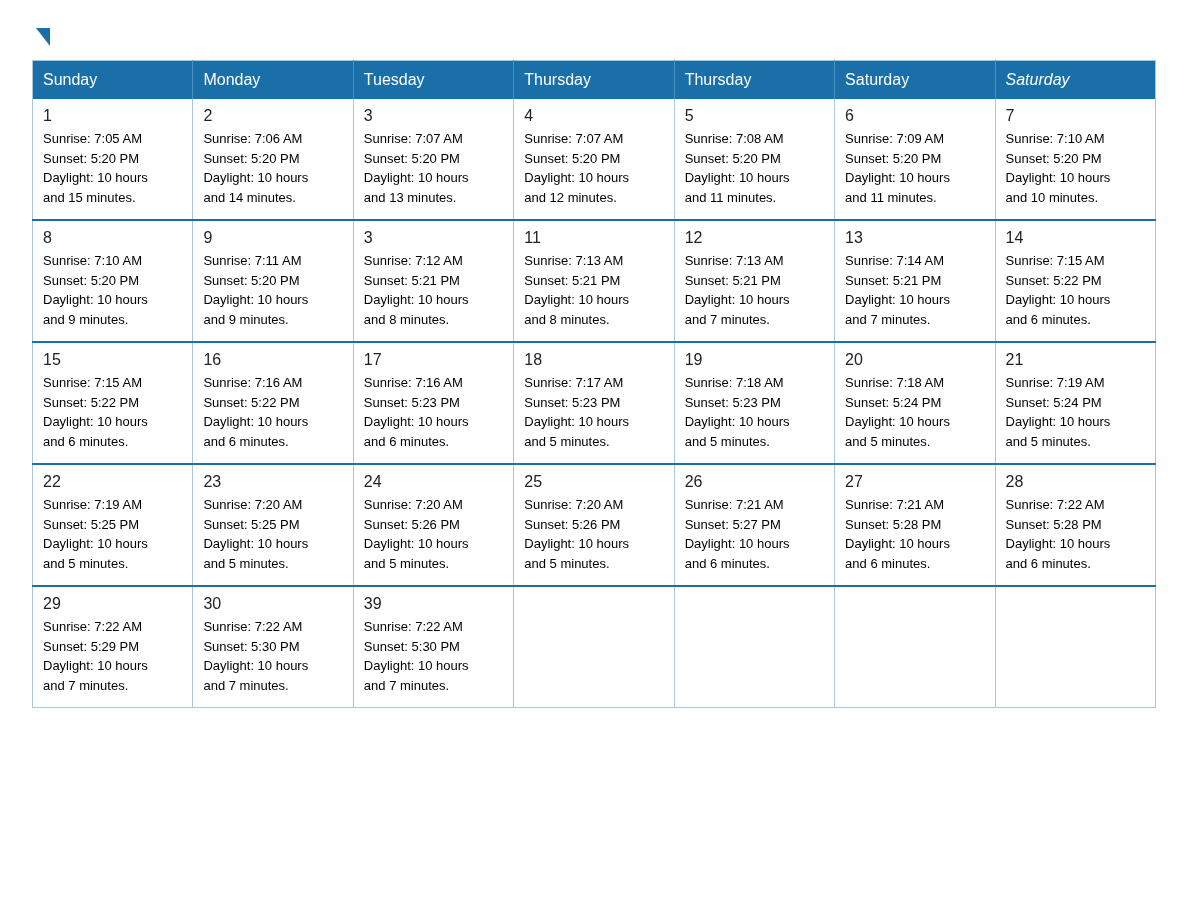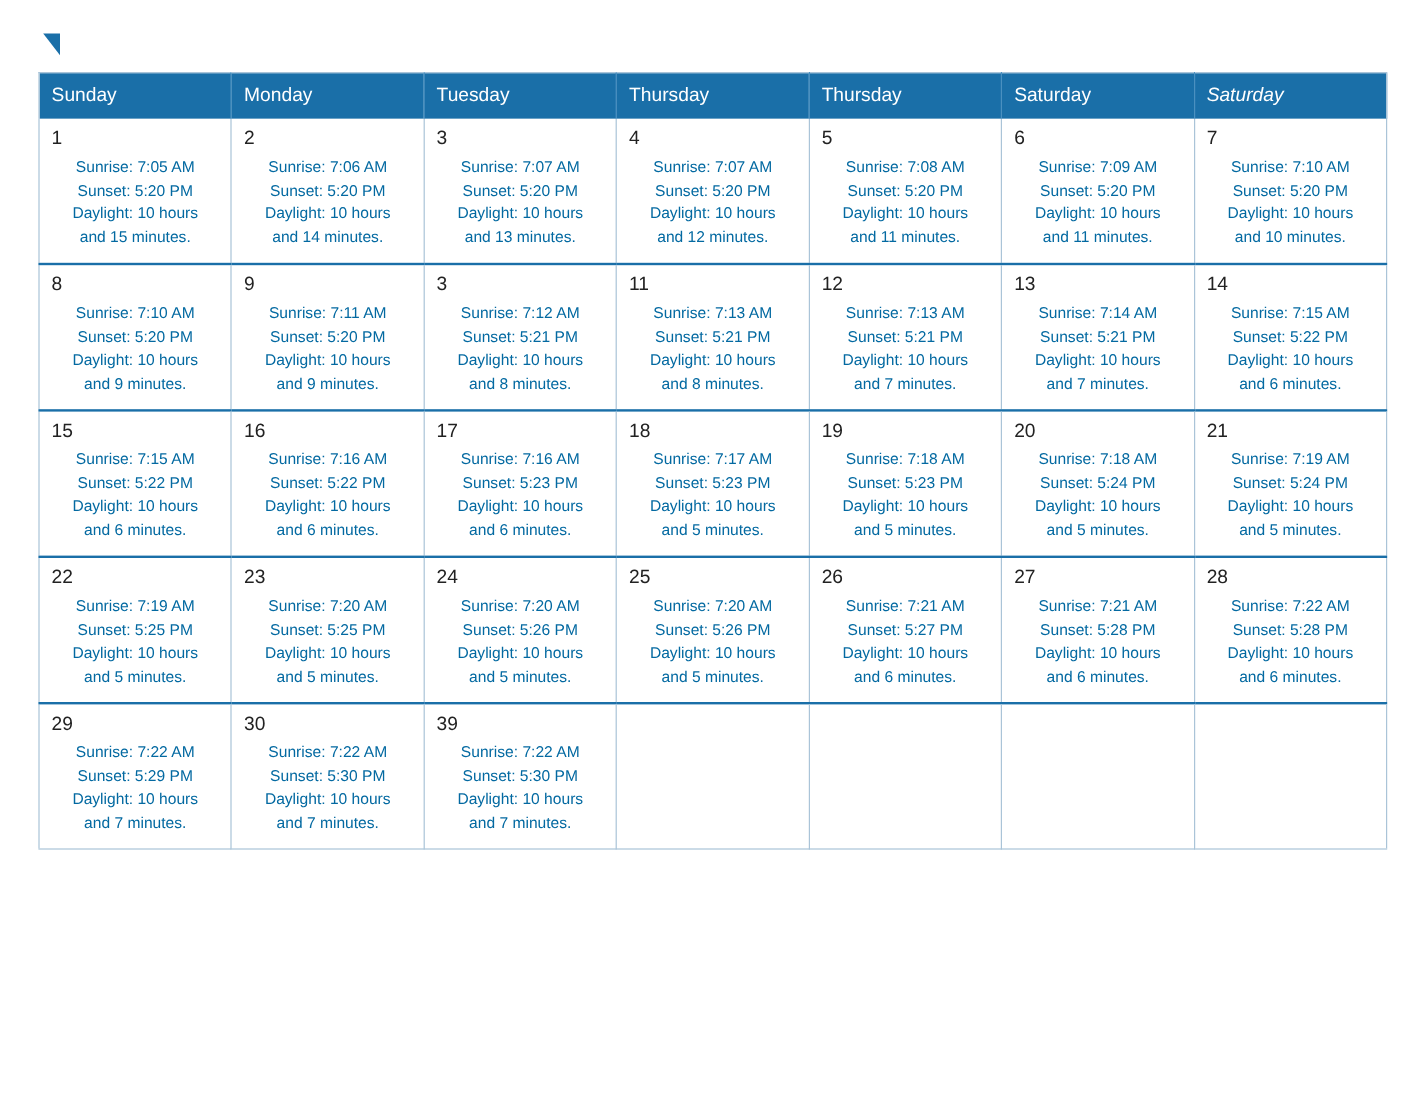--- a/index.html
+++ b/index.html
@@ -100,22 +100,21 @@
     .day-number {
       font-size: 16px;
       font-weight: normal;
       color: #222;
       margin-bottom: 4px;
       display: block;
     }
     .day-detail {
       font-size: 13px;
       line-height: 1.5;
-      color: #0369a1;
-      text-align: center;
+      color: #000000;
     }
     .empty-cell {
       background: #fff;
     }
   </style>
 </head>
 <body>
 
 <div id="header">
   <div id="logo">

